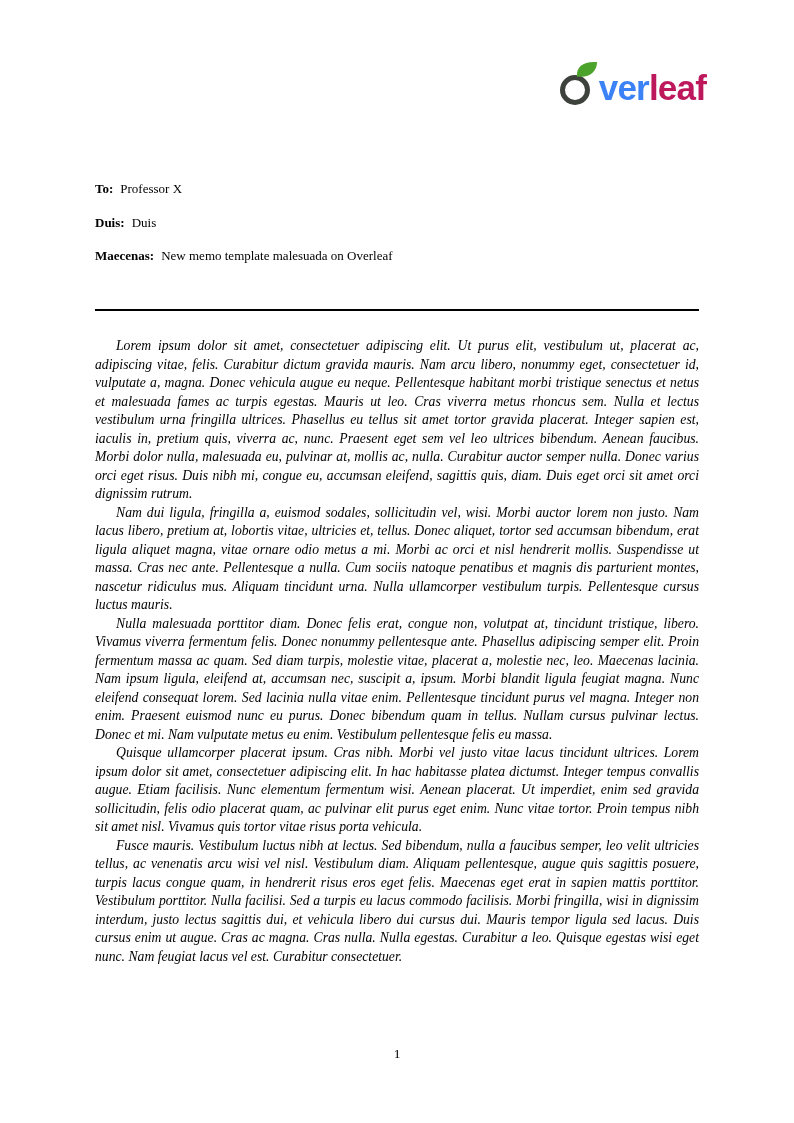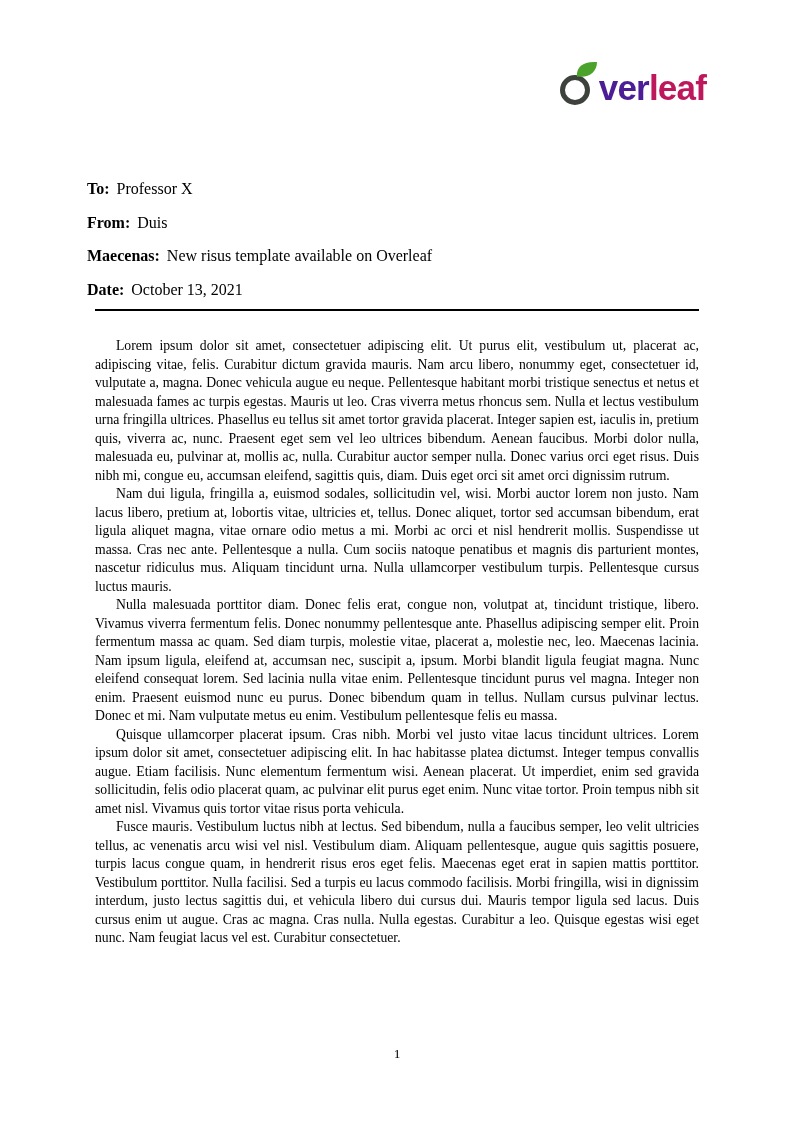--- a/index.html
+++ b/index.html
@@ -21,30 +21,30 @@
     right:88px;
     display:flex;
     align-items:flex-end;
     font-family:"Liberation Sans", sans-serif;
     font-weight:bold;
     font-size:35px;
     letter-spacing:-0.8px;
     line-height:1;
   }
   .logo .logo-icon svg { display:block; margin-right:1px; }
-  .logo-ver { color:#4c1d95;text-align:right; }
+  .logo-ver { color:#3b82f6;text-align:right; }
   .logo-leaf { color:#be185d; }
 
   
   .memo-fields {
     position:absolute;
-    left:87px;
+    left:95px;
     top:181px;
     width:604px;
-    font-size:16px;
+    font-size:13px;
   }
   .field { margin-bottom:18px; line-height:15.5px; }
   .field-label { font-weight:bold; margin-right:7px; }
 
   
   .rule {
     position:absolute;
     left:95px;
     top:309px;
     width:604px;
@@ -53,20 +53,21 @@
 
   
   .body-text {
     position:absolute;
     left:95px;
     top:337px;
     width:604px;
     font-size:13.7px;
     line-height:18.5px;
     text-align:justify;
+    font-style:italic;
   }
   .body-text p { text-indent:21px; }
 
   
   .page-number {
     position:absolute;
     left:0;
     top:1046px;
     width:794px;
     text-align:center;
@@ -87,27 +88,24 @@
     </span>
     <span class="logo-ver">ver</span>
     <span class="logo-leaf">leaf</span>
   </div>
 
   <div class="memo-fields">
     <div class="field">
       <span class="field-label">To:</span><span class="field-value">Professor X</span>
     </div>
     <div class="field">
-      <span class="field-label">From:</span><span class="field-value">Duis</span>
+      <span class="field-label">Duis:</span><span class="field-value">Duis</span>
     </div>
     <div class="field">
-      <span class="field-label">Maecenas:</span><span class="field-value">New risus template available on Overleaf</span>
-    </div>
-    <div class="field">
-      <span class="field-label">Date:</span><span class="field-value">October 13, 2021</span>
+      <span class="field-label">Maecenas:</span><span class="field-value">New memo template malesuada on Overleaf</span>
     </div>
   </div>
 
   <div class="rule"></div>
 
   <div class="body-text">
     <p>Lorem ipsum dolor sit amet, consectetuer adipiscing elit. Ut purus elit, vestibulum ut, placerat ac, adipiscing vitae, felis. Curabitur dictum gravida mauris. Nam arcu libero, nonummy eget, consectetuer id, vulputate a, magna. Donec vehicula augue eu neque. Pellentesque habitant morbi tristique senectus et netus et malesuada fames ac turpis egestas. Mauris ut leo. Cras viverra metus rhoncus sem. Nulla et lectus vestibulum urna fringilla ultrices. Phasellus eu tellus sit amet tortor gravida placerat. Integer sapien est, iaculis in, pretium quis, viverra ac, nunc. Praesent eget sem vel leo ultrices bibendum. Aenean faucibus. Morbi dolor nulla, malesuada eu, pulvinar at, mollis ac, nulla. Curabitur auctor semper nulla. Donec varius orci eget risus. Duis nibh mi, congue eu, accumsan eleifend, sagittis quis, diam. Duis eget orci sit amet orci dignissim rutrum.</p>
     <p>Nam dui ligula, fringilla a, euismod sodales, sollicitudin vel, wisi. Morbi auctor lorem non justo. Nam lacus libero, pretium at, lobortis vitae, ultricies et, tellus. Donec aliquet, tortor sed accumsan bibendum, erat ligula aliquet magna, vitae ornare odio metus a mi. Morbi ac orci et nisl hendrerit mollis. Suspendisse ut massa. Cras nec ante. Pellentesque a nulla. Cum sociis natoque penatibus et magnis dis parturient montes, nascetur ridiculus mus. Aliquam tincidunt urna. Nulla ullamcorper vestibulum turpis. Pellentesque cursus luctus mauris.</p>
     <p>Nulla malesuada porttitor diam. Donec felis erat, congue non, volutpat at, tincidunt tristique, libero. Vivamus viverra fermentum felis. Donec nonummy pellentesque ante. Phasellus adipiscing semper elit. Proin fermentum massa ac quam. Sed diam turpis, molestie vitae, placerat a, molestie nec, leo. Maecenas lacinia. Nam ipsum ligula, eleifend at, accumsan nec, suscipit a, ipsum. Morbi blandit ligula feugiat magna. Nunc eleifend consequat lorem. Sed lacinia nulla vitae enim. Pellentesque tincidunt purus vel magna. Integer non enim. Praesent euismod nunc eu purus. Donec bibendum quam in tellus. Nullam cursus pulvinar lectus. Donec et mi. Nam vulputate metus eu enim. Vestibulum pellentesque felis eu massa.</p>
     <p>Quisque ullamcorper placerat ipsum. Cras nibh. Morbi vel justo vitae lacus tincidunt ultrices. Lorem ipsum dolor sit amet, consectetuer adipiscing elit. In hac habitasse platea dictumst. Integer tempus convallis augue. Etiam facilisis. Nunc elementum fermentum wisi. Aenean placerat. Ut imperdiet, enim sed gravida sollicitudin, felis odio placerat quam, ac pulvinar elit purus eget enim. Nunc vitae tortor. Proin tempus nibh sit amet nisl. Vivamus quis tortor vitae risus porta vehicula.</p>

